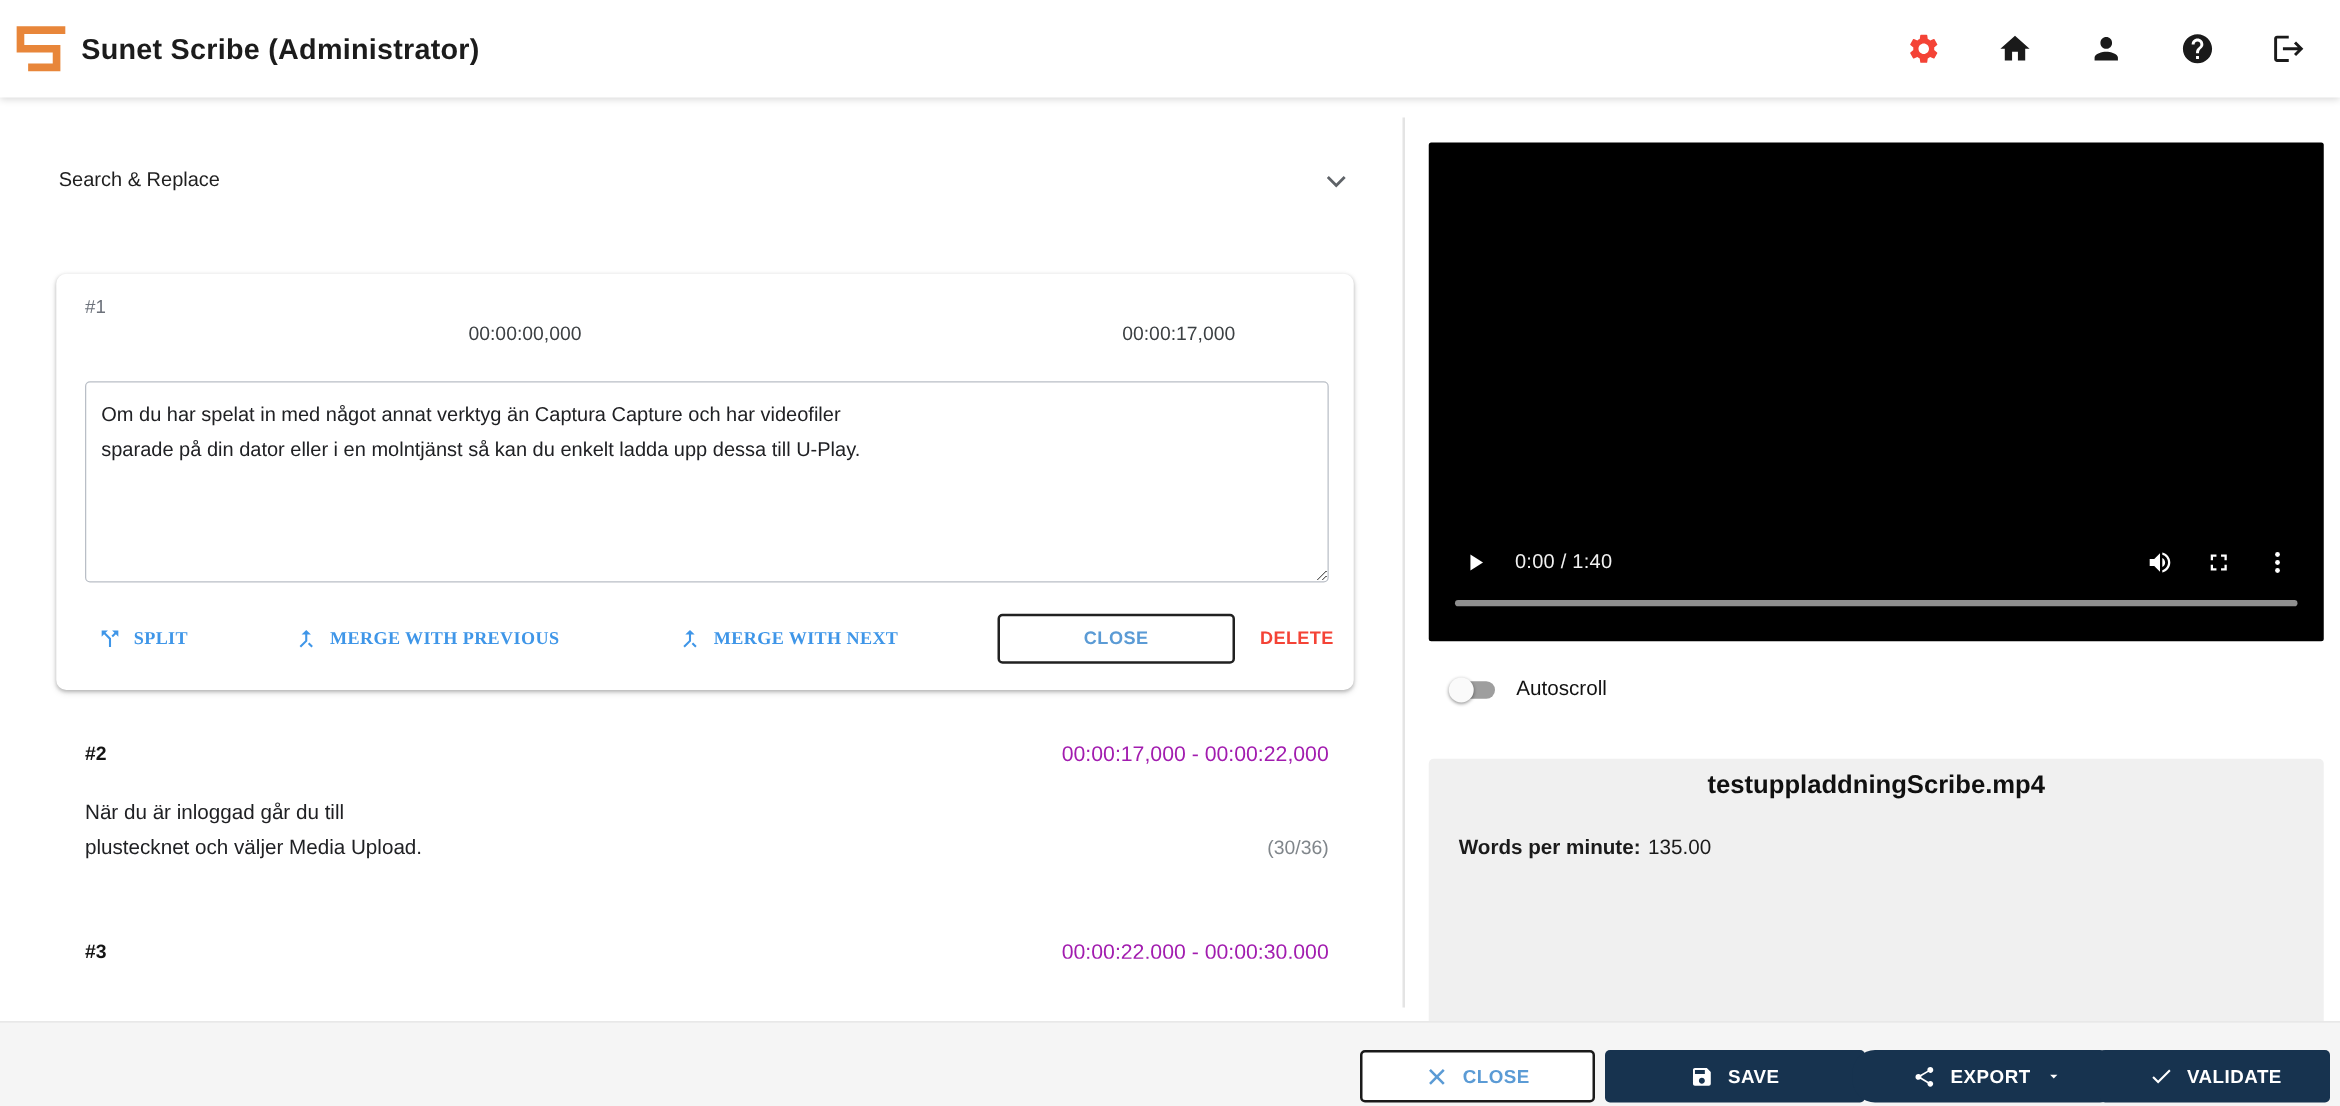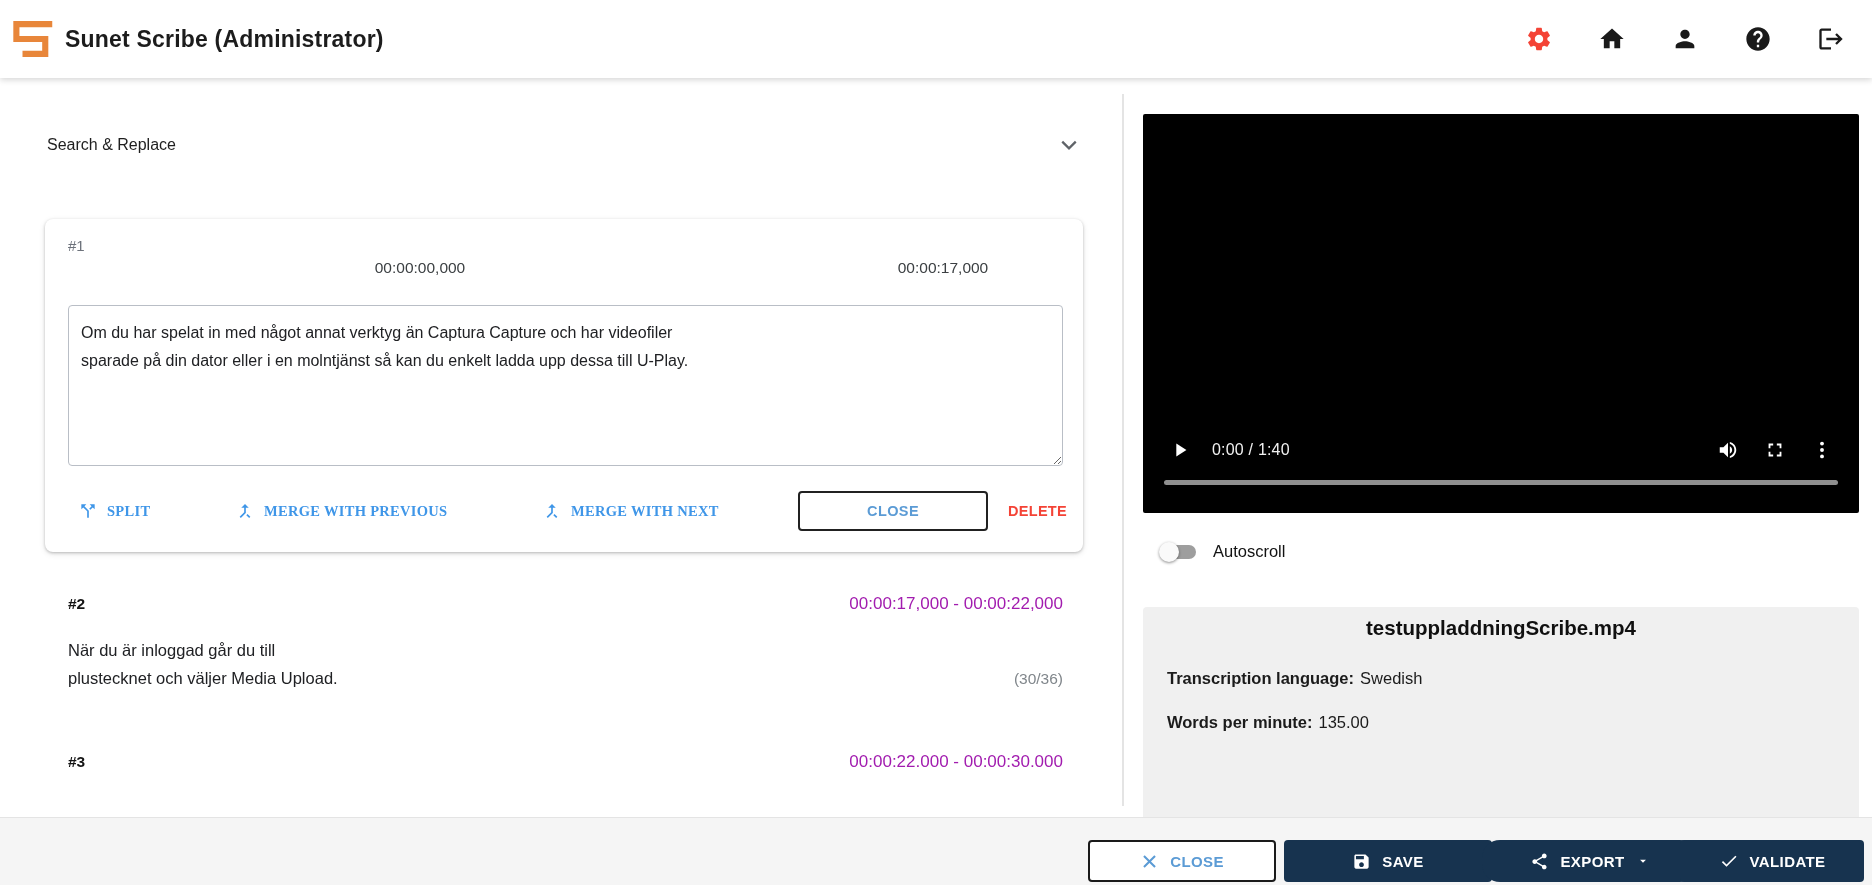--- a/index.html
+++ b/index.html
@@ -232,23 +232,20 @@
     <div class="autoscroll-row">
       <div class="switch">
         <div class="switch-thumb"></div>
       </div>
       <span class="autoscroll-label">Autoscroll</span>
     </div>
 
     <div class="info-panel">
       <div class="info-title">testuppladdningScribe.mp4</div>
       <div class="info-row">
-        <span class="info-label">Transcription language:</span><span class="info-value">Swedish</span>
-      </div>
-      <div class="info-row">
         <span class="info-label">Words per minute:</span><span class="info-value">135.00</span>
       </div>
     </div>
   </section>
 </div>
 
 <footer class="footer">
   <button class="fbtn fbtn-close">
     <svg width="19" height="19" viewBox="0 0 24 24">
       <path d="M5 5 L19 19 M19 5 L5 19" stroke="#5b9bd5" stroke-width="2.6" fill="none"></path>

